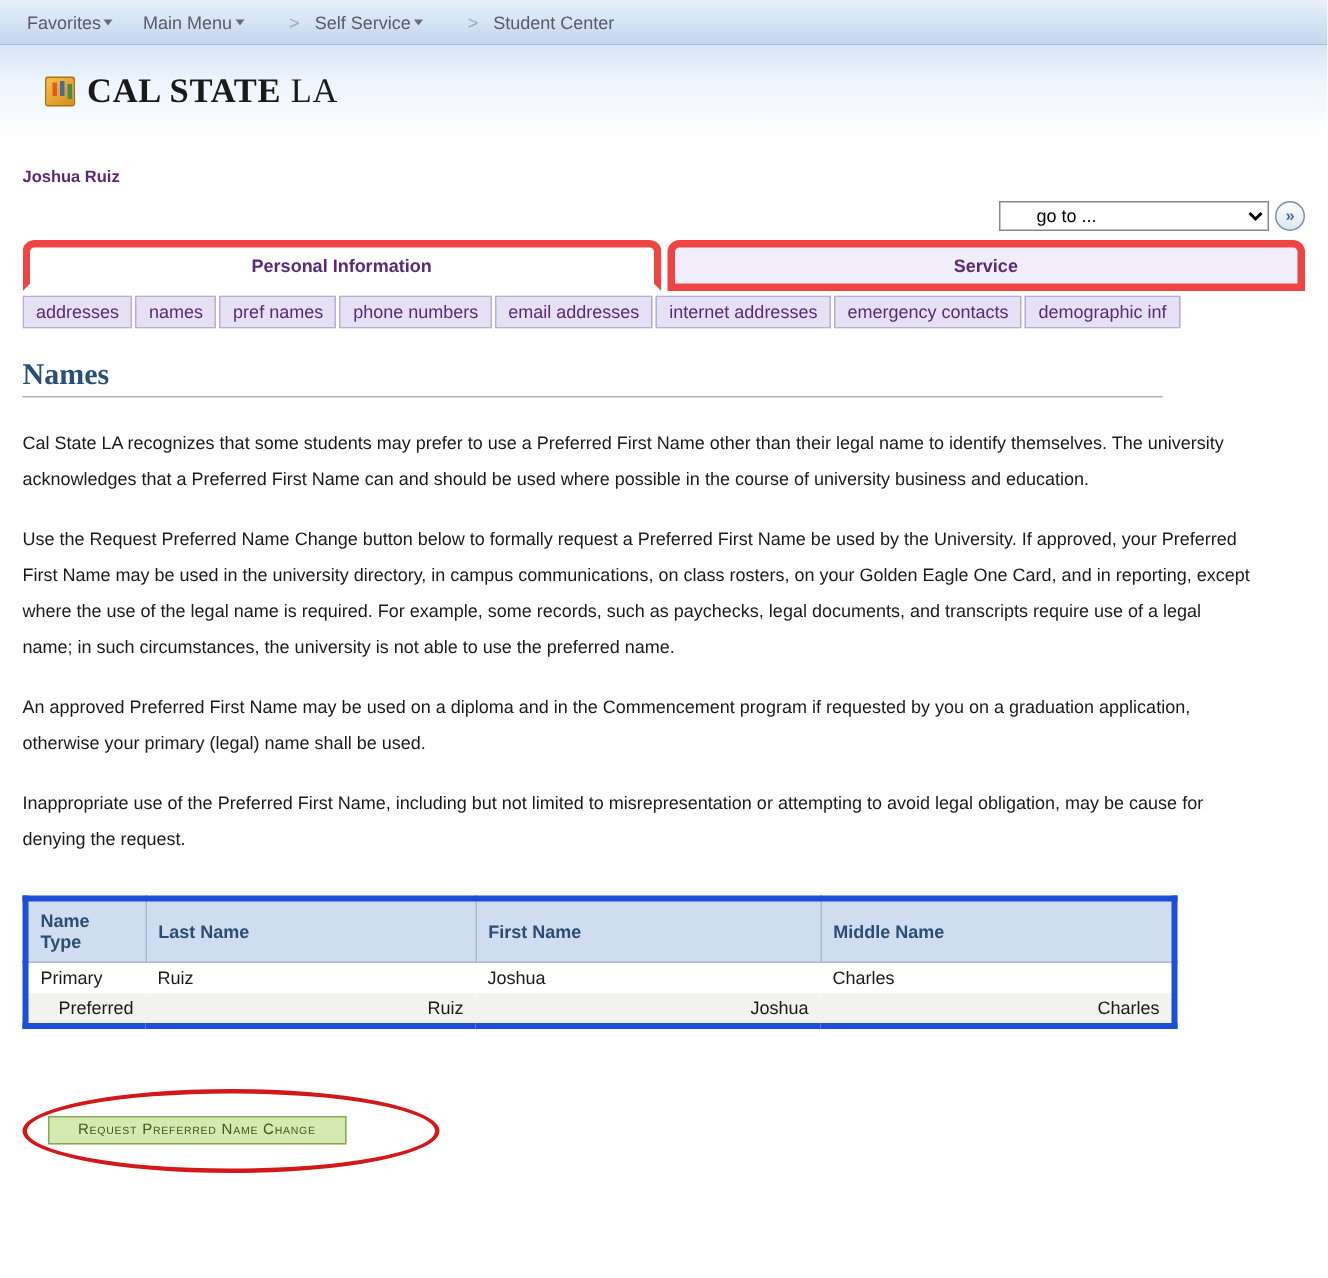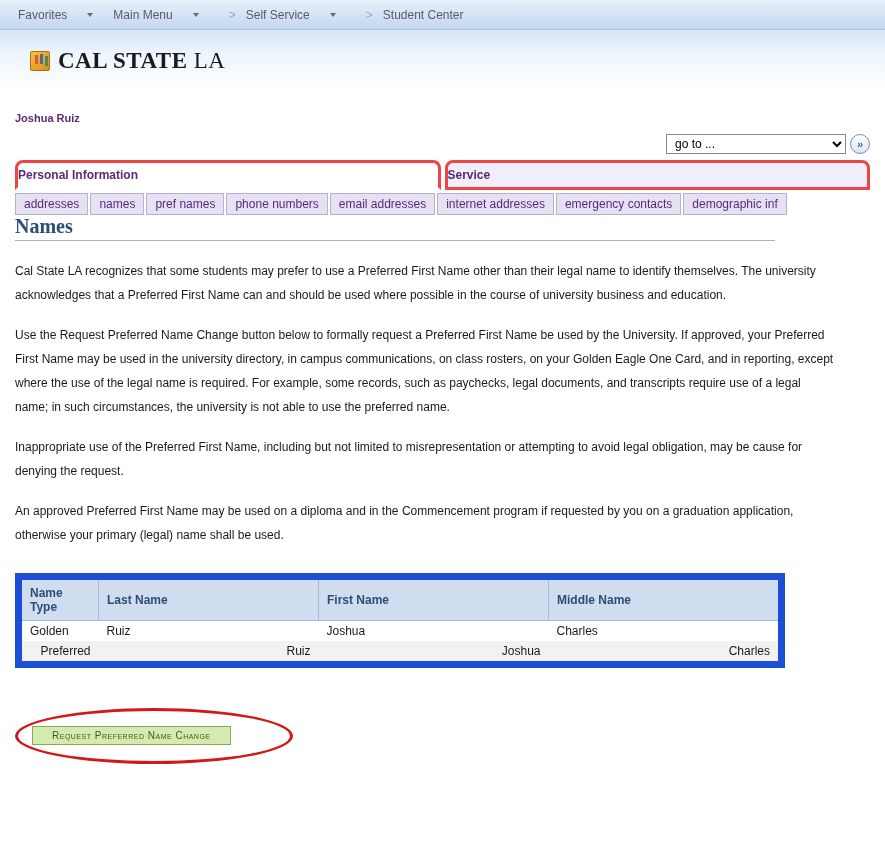--- a/index.html
+++ b/index.html
@@ -13,21 +13,21 @@
       padding-left: 18px;
       border-bottom: 1px solid #a8c0dd;
     }
     .top-nav-item {
       color: #5a5a68;
       font-size: 12px;
       margin-right: 20px;
       cursor: pointer;
       display: flex;
       align-items: center;
-      gap: 20px;
+      gap: 2px;
     }
     .top-nav-sep {
       color: #9aa8bc;
       margin: 0 10px;
       font-size: 12px;
     }
     .dropdown-arrow {
       width: 0; height: 0;
       border-left: 3px solid transparent;
       border-right: 3px solid transparent;
@@ -85,21 +85,21 @@
     .goto-row {
       display: flex;
       justify-content: flex-end;
       align-items: center;
       margin-bottom: 6px;
       gap: 4px;
     }
     .goto-select {
       border: 1px solid #888;
       font-size: 12px;
-      padding: 1px 16px 1px 4px;
+      padding: 1px 16px 1px 20px;
       width: 180px;
       background: #fff;
     }
     .go-button {
       width: 20px; height: 20px;
       border: 1px solid #7a8ca8;
       border-radius: 50%;
       background: linear-gradient(to bottom, #fff, #dbe6f3);
       color: #4a6a9a;
       display: flex;
@@ -109,37 +109,38 @@
       font-size: 11px;
       font-weight: bold;
     }
     
     .main-tabs {
       display: flex;
       gap: 4px;
     }
     .main-tab {
       flex: 1;
-      text-align: left;
+      text-align: center;
       padding: 5px 0;
-      border: 3px solid #ef4444;
+      border: 5px solid #ef4444;
       border-top-left-radius: 8px;
       border-top-right-radius: 8px;
       color: #5a2a75;
       font-weight: bold;
       font-size: 12px;
       cursor: pointer;
     }
     .main-tab.active { background: #fff; border-bottom-color: #fff; }
     .main-tab.inactive { background: #f1edfa; }
     
     .sub-tabs {
       display: flex;
       gap: 2px;
       margin-top: 3px;
+      margin-bottom: 20px;
       overflow: hidden;
     }
     .sub-tab {
       background: #e6e0f4;
       border: 1px solid #b8aed0;
       color: #5a2a75;
       font-size: 12px;
       padding: 3px 8px;
       cursor: pointer;
       white-space: nowrap;
@@ -161,21 +162,21 @@
       font-family: Verdana, Arial, sans-serif;
       color: #1a1a1a;
       font-size: 12px;
       line-height: 2;
       margin-bottom: 16px;
       max-width: 820px;
     }
     
     .names-table {
       border-collapse: collapse;
-      border: 7px solid #1d4ed8;
+      border: 4px solid #1d4ed8;
       width: 770px;
       margin-top: 26px;
       padding-left: 20px;
     }
     .names-table th {
       background: #d0dcf0;
       border: 1px solid #a8b8d0;
       color: #2b4f74;
       font-family: Verdana, Arial, sans-serif;
       font-weight: bold;
@@ -279,36 +280,36 @@
     <div class="sub-tab"><span>internet addresses</span></div>
     <div class="sub-tab"><span>emergency contacts</span></div>
     <div class="sub-tab"><span>demographic inf</span></div>
   </div>
 
   <div class="page-title">Names</div>
 
   <div class="body-text">
     <p>Cal State LA recognizes that some students may prefer to use a Preferred First Name other than their legal name to identify themselves. The university acknowledges that a Preferred First Name can and should be used where possible in the course of university business and education.</p>
     <p>Use the Request Preferred Name Change button below to formally request a Preferred First Name be used by the University. If approved, your Preferred First Name may be used in the university directory, in campus communications, on class rosters, on your Golden Eagle One Card, and in reporting, except where the use of the legal name is required. For example, some records, such as paychecks, legal documents, and transcripts require use of a legal name; in such circumstances, the university is not able to use the preferred name.</p>
+    <p>An approved Preferred First Name may be used on a diploma and in the Commencement program if requested by you on a graduation application, otherwise your primary (legal) name shall be used.</p>
     <p>Inappropriate use of the Preferred First Name, including but not limited to misrepresentation or attempting to avoid legal obligation, may be cause for denying the request.</p>
-    <p>An approved Preferred First Name may be used on a diploma and in the Commencement program if requested by you on a graduation application, otherwise your primary (legal) name shall be used.</p>
   </div>
 
   <table class="names-table">
     <thead>
       <tr>
         <th style="width:80px">Name Type</th>
         <th style="width:220px">Last Name</th>
         <th style="width:230px">First Name</th>
         <th>Middle Name</th>
       </tr>
     </thead>
     <tbody>
       <tr>
-        <td>Golden</td>
+        <td>Primary</td>
         <td>Ruiz</td>
         <td>Joshua</td>
         <td>Charles</td>
       </tr>
       <tr class="striped">
         <td>Preferred</td>
         <td>Ruiz</td>
         <td>Joshua</td>
         <td>Charles</td>
       </tr>

